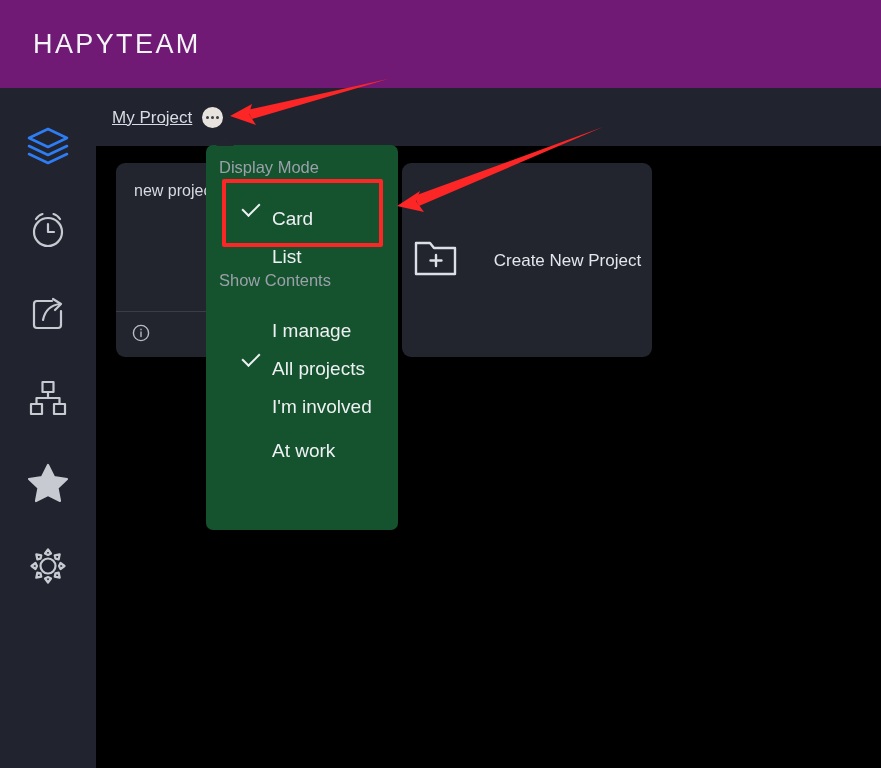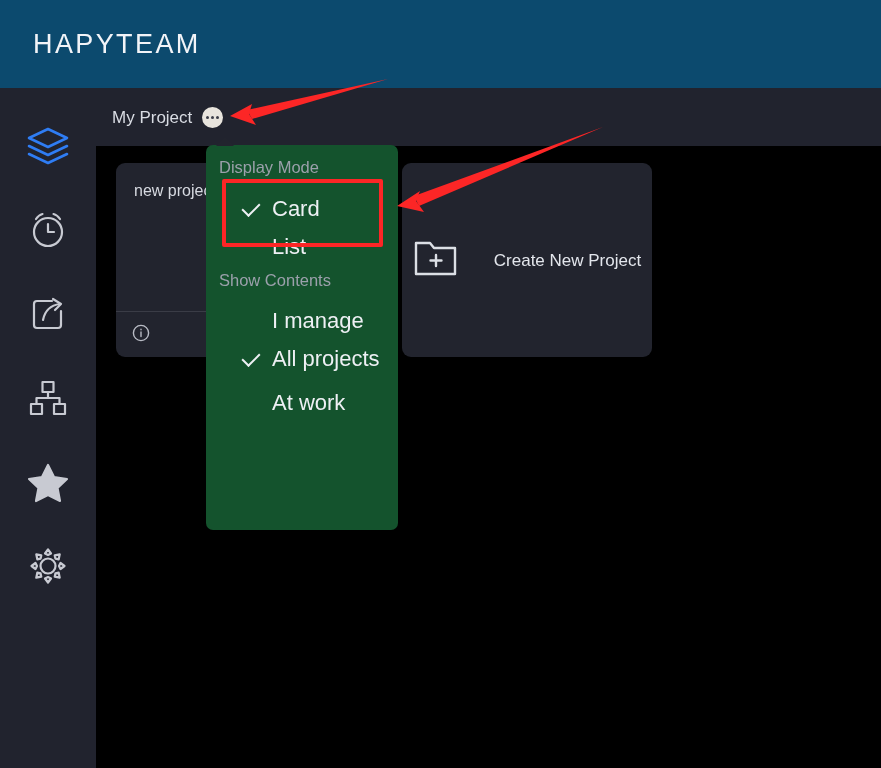--- a/index.html
+++ b/index.html
@@ -17,21 +17,21 @@
     width: 881px;
     height: 768px;
     background: #000000;
   }
 
   
   .header {
     position: absolute;
     left: 0; top: 0;
     width: 881px; height: 88px;
-    background: #0c4a6e;
+    background: #701a75;
     display: flex;
     align-items: center;
   }
   .header-title {
     margin-left: 33px;
     color: #f2f4f8;
     font-size: 27px;
     letter-spacing: 2.4px;
     font-weight: 400;
     line-height: 1;
@@ -66,20 +66,21 @@
     background: #21232e;
     display: flex;
     align-items: center;
   }
   .project-bar-title {
     margin-left: 16px;
     color: #d9dce3;
     font-size: 17px;
     line-height: 1;
     white-space: nowrap;
+    text-decoration: underline;
   }
   .more-btn {
     margin-left: 10px;
     width: 21px; height: 21px;
     border-radius: 50%;
     background: #e8e4dd;
     display: flex;
     align-items: center;
     justify-content: center;
     gap: 2px;
@@ -172,24 +173,24 @@
     font-size: 16.5px;
     line-height: 1;
     padding: 0 0 0 13px;
     margin-bottom: 14px;
     white-space: nowrap;
   }
   .menu-item {
     position: relative;
     height: 38px;
     display: flex;
-    align-items: center;
+    align-items: flex-end;
     padding-left: 66px;
     color: #eef0f4;
-    font-size: 22px;
+    font-size: 19px;
     line-height: 1;
     white-space: nowrap;
     cursor: pointer;
   }
   .menu-item .check {
     position: absolute;
     left: 40px;
     top: 50%;
     transform: translateY(-50%);
     width: 17px; height: 10px;
@@ -349,20 +350,24 @@
 
     <div class="menu-section-title">Show Contents</div>
     <div class="menu-item">
 
       <span>I manage</span>
     </div>
     <div class="menu-item">
       <span class="check"></span>
       <span>All projects</span>
     </div>
+    <div class="menu-item">
+
+      <span>I'm involved</span>
+    </div>
 
     <div class="menu-gap"></div>
 
     <div class="menu-item">
 
       <span>At work</span>
     </div>
   </div>
 
   <div class="anno-rect"></div>

